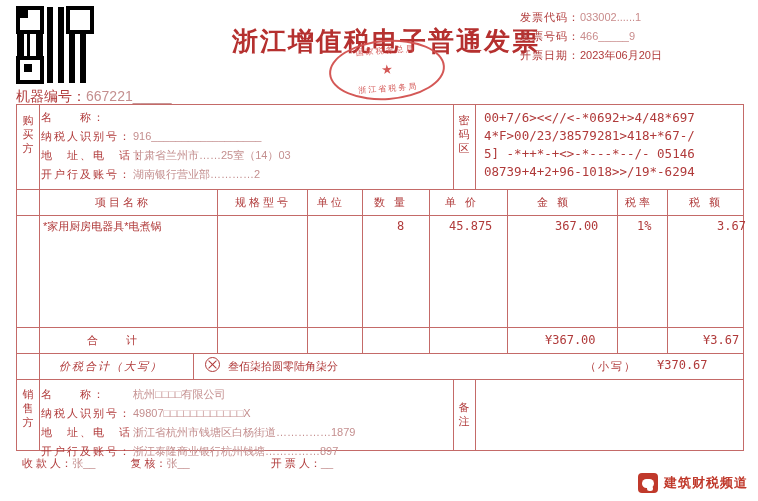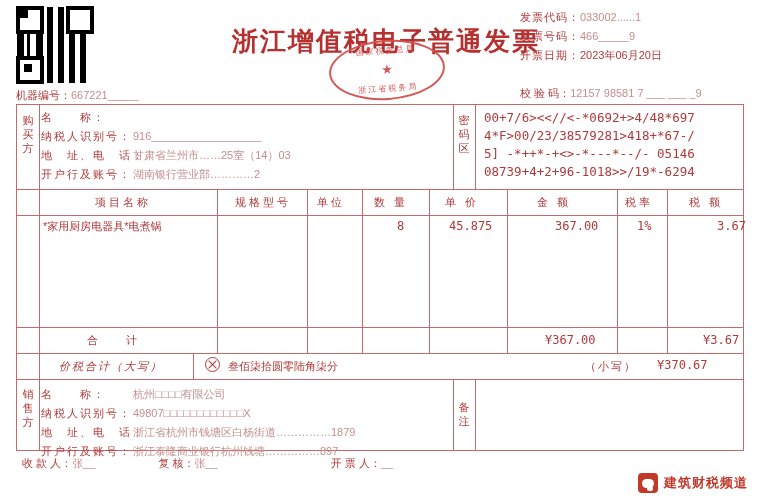--- a/index.html
+++ b/index.html
@@ -67,21 +67,21 @@
   }
   
   .hdr{
     position:absolute;left:520px;top:8px;width:226px;
     font-size:11px;line-height:19px;color:#b03a3a;
   }
   .hdr div{white-space:nowrap;}
   .hdr .lbl{letter-spacing:1px;}
   .hdr .faint{color:#c98c8c;}
   .machine{
-    position:absolute;left:16px;top:88px;font-size:11px;color:#b03a3a;white-space:nowrap;
+    position:absolute;left:16px;top:88px;font-size:14px;color:#b03a3a;white-space:nowrap;
   }
   .checkline{
     position:absolute;left:520px;top:86px;font-size:11px;color:#b03a3a;white-space:nowrap;
   }
   
   .frame{
     position:absolute;left:16px;top:104px;width:726px;height:345px;
     border:1px solid #c46a68;
   }
   .hline{position:absolute;left:0;width:100%;height:0;border-top:1px solid #c46a68;}
@@ -185,23 +185,20 @@
     </div>
     <div>
       <span class="lbl">开票日期：</span><span>2023年06月20日</span>
     </div>
   </div>
 
   <div class="machine">
     <span>机器编号：</span><span class="faintv">667221_____</span>
   </div>
 
-  <div class="checkline">
-    <span>校 验 码：</span><span class="faintv">12157 98581 7 ___ ___ _9</span>
-  </div>
 
   <div class="frame">
 
     <div class="hline" style="top:84px;"></div>
     <div class="hline" style="top:110px;"></div>
     <div class="hline" style="top:222px;"></div>
     <div class="hline" style="top:248px;"></div>
     <div class="hline" style="top:274px;"></div>
 
     <div class="vline" style="left:22px;"></div>
@@ -315,22 +312,22 @@
     <div class="sidecol" style="left:436px;width:22px;top:295px;">
       <span>备</span>
       <span>注</span>
     </div>
     <div style="position:absolute;left:459px;top:275px;width:266px;height:70px;"></div>
 
   </div>
 
   <div class="footer">
     <span>收 款 人：</span><span class="faintv">张__</span>
-    <span style="margin-left:60px;">复 核：</span><span class="faintv">张__</span>
-    <span style="margin-left:110px;">开 票 人：</span><span class="faintv">__</span>
+    <span style="margin-left:32px;">复 核：</span><span class="faintv">张__</span>
+    <span style="margin-left:78px;">开 票 人：</span><span class="faintv">__</span>
   </div>
 
   <div class="wm">
     <div class="logo"></div>
     <div class="txt">建筑财税频道</div>
   </div>
 
 </div>
 
 </body></html>

